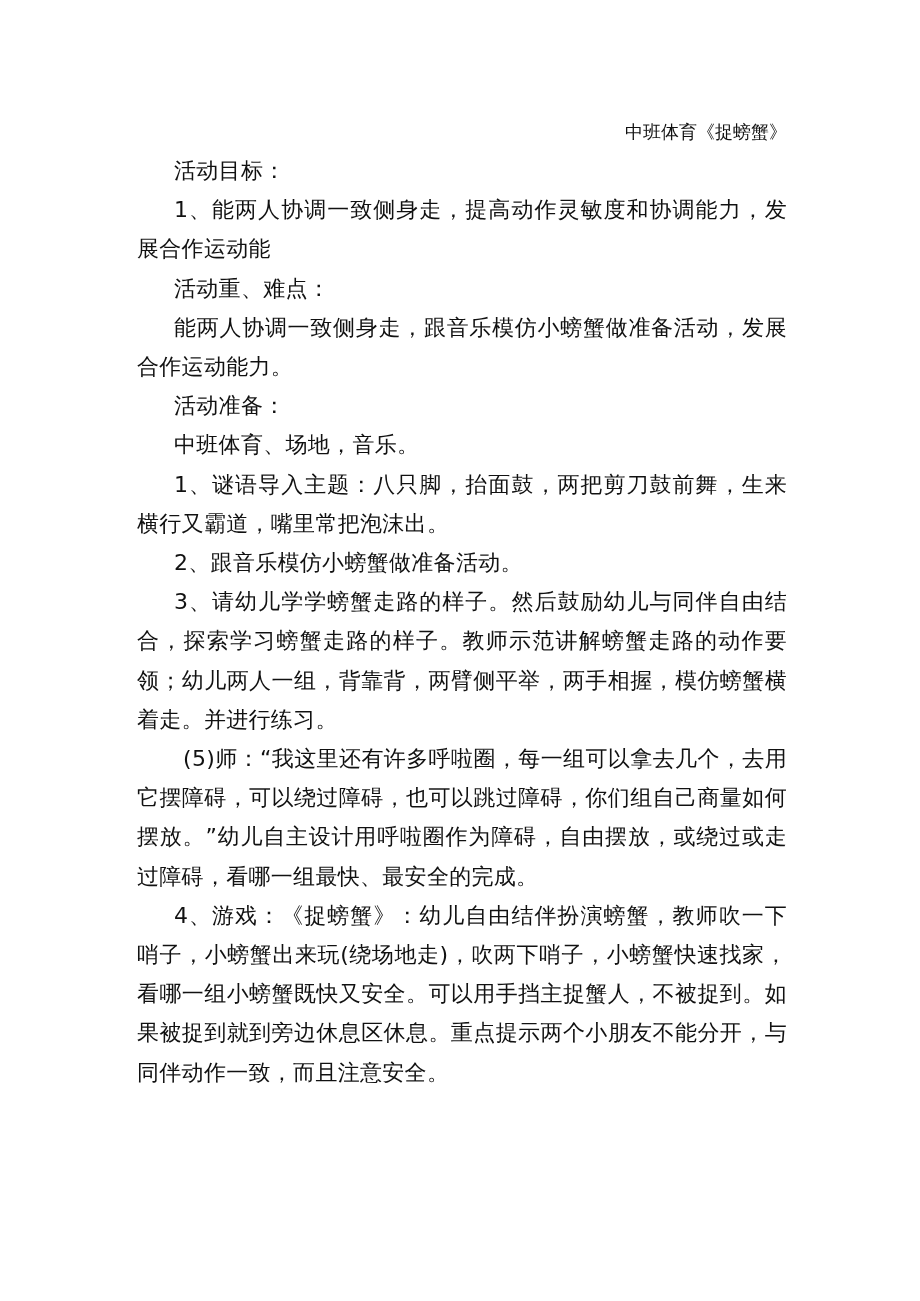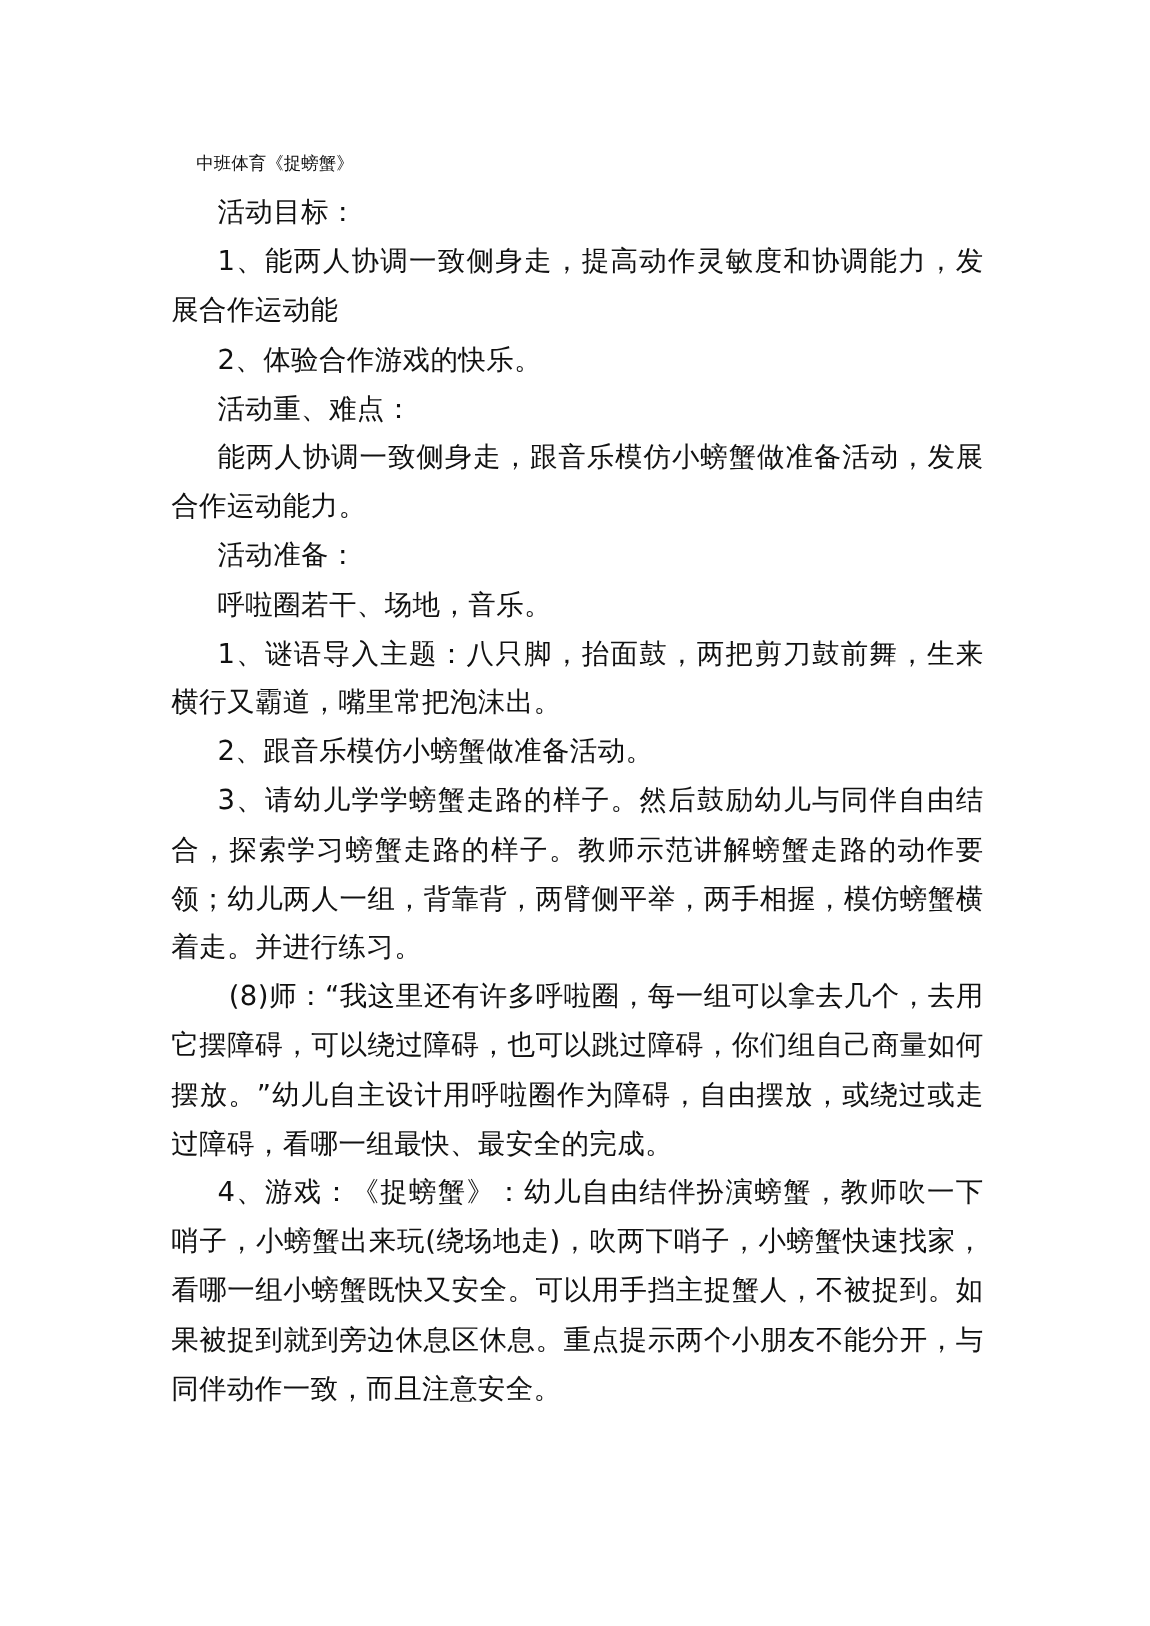--- a/index.html
+++ b/index.html
@@ -1,32 +1,31 @@
 <!DOCTYPE html>
 <html><head>
 <meta charset="utf-8">
 <style>
   html, body { margin: 0; padding: 0; background: #ffffff; }
   body { width: 920px; height: 1301px; position: relative; overflow: hidden;
          font-family: "DejaVu Sans", "Liberation Sans", sans-serif; color: #111; }
   .page { position: absolute; left: 137px; top: 112px; width: 650px; }
-  .title { text-align: left; font-size: 14px; line-height: 39px; height: 39px; margin-left: 20px; }
+  .title { text-align: right; font-size: 18px; line-height: 39px; height: 39px; margin-left: 20px; }
   .para { font-size: 22px; line-height: 39.2px; margin: 0; text-indent: 37px; text-align: justify; letter-spacing: 0.3px; }
   .para.deep { text-indent: 46px; }
 </style>
 </head>
 <body>
 
 <div class="page">
   <div class="title">中班体育《捉螃蟹》</div>
   <p class="para">活动目标：</p>
   <p class="para">1、能两人协调一致侧身走，提高动作灵敏度和协调能力，发展合作运动能</p>
-  <p class="para">2、体验合作游戏的快乐。</p>
   <p class="para">活动重、难点：</p>
   <p class="para">能两人协调一致侧身走，跟音乐模仿小螃蟹做准备活动，发展合作运动能力。</p>
   <p class="para">活动准备：</p>
-  <p class="para">呼啦圈若干、场地，音乐。</p>
+  <p class="para">中班体育、场地，音乐。</p>
   <p class="para">1、谜语导入主题：八只脚，抬面鼓，两把剪刀鼓前舞，生来横行又霸道，嘴里常把泡沫出。</p>
   <p class="para">2、跟音乐模仿小螃蟹做准备活动。</p>
   <p class="para">3、请幼儿学学螃蟹走路的样子。然后鼓励幼儿与同伴自由结合，探索学习螃蟹走路的样子。教师示范讲解螃蟹走路的动作要领；幼儿两人一组，背靠背，两臂侧平举，两手相握，模仿螃蟹横着走。并进行练习。</p>
-  <p class="para deep">(8)师：“我这里还有许多呼啦圈，每一组可以拿去几个，去用它摆障碍，可以绕过障碍，也可以跳过障碍，你们组自己商量如何摆放。”幼儿自主设计用呼啦圈作为障碍，自由摆放，或绕过或走过障碍，看哪一组最快、最安全的完成。</p>
+  <p class="para deep">(5)师：“我这里还有许多呼啦圈，每一组可以拿去几个，去用它摆障碍，可以绕过障碍，也可以跳过障碍，你们组自己商量如何摆放。”幼儿自主设计用呼啦圈作为障碍，自由摆放，或绕过或走过障碍，看哪一组最快、最安全的完成。</p>
   <p class="para">4、游戏：《捉螃蟹》：幼儿自由结伴扮演螃蟹，教师吹一下哨子，小螃蟹出来玩(绕场地走)，吹两下哨子，小螃蟹快速找家，看哪一组小螃蟹既快又安全。可以用手挡主捉蟹人，不被捉到。如果被捉到就到旁边休息区休息。重点提示两个小朋友不能分开，与同伴动作一致，而且注意安全。</p>
 </div>
 
 </body></html>

